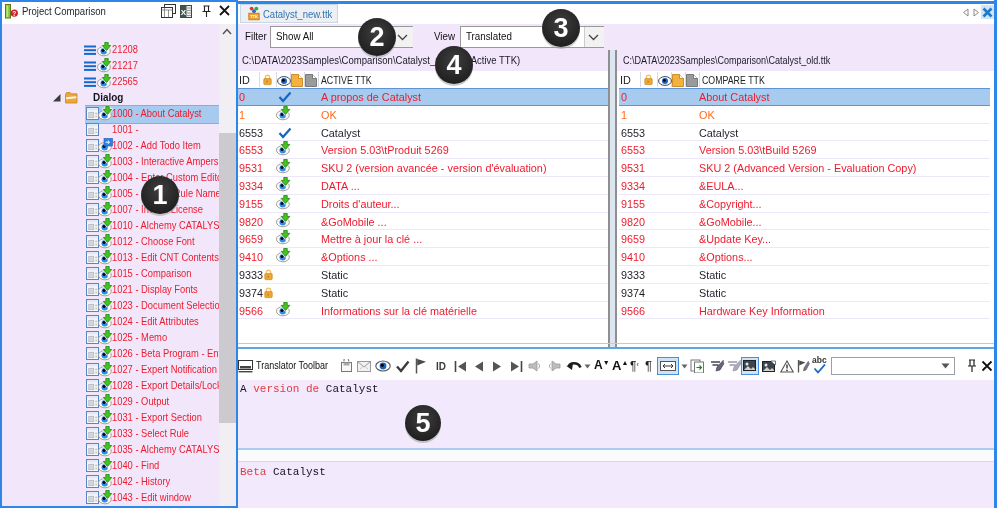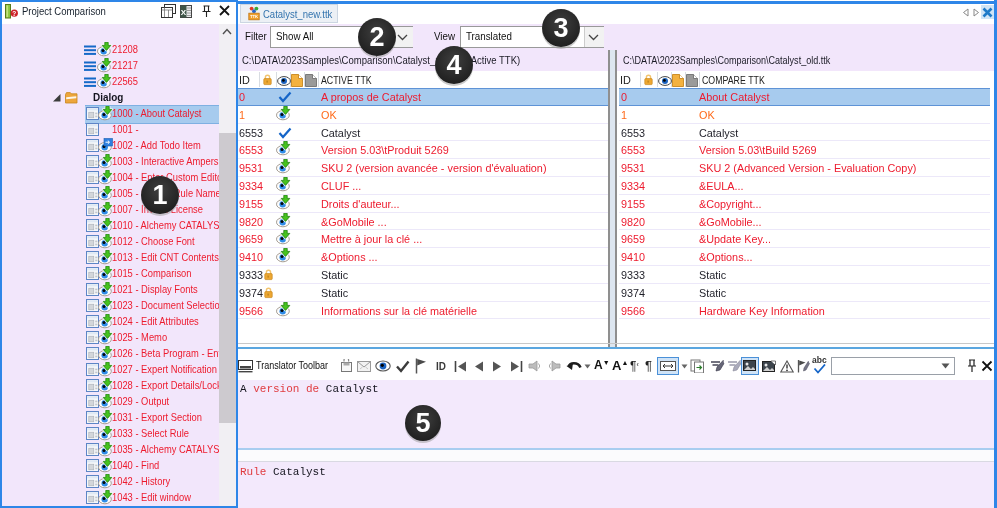--- a/index.html
+++ b/index.html
@@ -587,21 +587,21 @@
 <div class="ct" style="left:321px;top:161px;color:#ed1b2e">SKU 2 (version avancée - version d'évaluation)</div>
 <div style="position:absolute;left:238px;top:193.8px;width:370px;height:1px;background:#ece8f9"></div>
 <div class="ct" style="left:239px;top:179px;color:#ed1b2e">9334</div>
 <svg style="position:absolute;left:276px;top:176.9px" width="16" height="15" viewBox="0 0 16 15">
     <ellipse cx="6.9" cy="9.2" rx="6.4" ry="4.6" fill="#fdfdfd" stroke="#9a9186" stroke-width="0.9"></ellipse>
     <circle cx="6.7" cy="9.2" r="3.2" fill="#2f8ce8"></circle>
     <circle cx="6.0" cy="8.5" r="1.5" fill="#05070a"></circle>
     <path d="M7.8 0.3 L11.2 0.3 L11.2 3.4 L13.8 3.4 L9.5 8.4 L5.2 3.4 L7.8 3.4 Z" fill="none" stroke="#ffffff" stroke-width="2.2" stroke-linejoin="round"></path>
     <path d="M7.8 0.3 L11.2 0.3 L11.2 3.4 L13.8 3.4 L9.5 8.4 L5.2 3.4 L7.8 3.4 Z" fill="#46c31e" stroke="#1d7d0d" stroke-width="0.8"></path>
   </svg>
-<div class="ct" style="left:321px;top:179px;color:#ed1b2e">CLUF ...</div>
+<div class="ct" style="left:321px;top:179px;color:#ed1b2e">DATA ...</div>
 <div style="position:absolute;left:238px;top:211.6px;width:370px;height:1px;background:#ece8f9"></div>
 <div class="ct" style="left:239px;top:197px;color:#ed1b2e">9155</div>
 <svg style="position:absolute;left:276px;top:194.70000000000002px" width="16" height="15" viewBox="0 0 16 15">
     <ellipse cx="6.9" cy="9.2" rx="6.4" ry="4.6" fill="#fdfdfd" stroke="#9a9186" stroke-width="0.9"></ellipse>
     <circle cx="6.7" cy="9.2" r="3.2" fill="#2f8ce8"></circle>
     <circle cx="6.0" cy="8.5" r="1.5" fill="#05070a"></circle>
     <path d="M7.8 0.3 L11.2 0.3 L11.2 3.4 L13.8 3.4 L9.5 8.4 L5.2 3.4 L7.8 3.4 Z" fill="none" stroke="#ffffff" stroke-width="2.2" stroke-linejoin="round"></path>
     <path d="M7.8 0.3 L11.2 0.3 L11.2 3.4 L13.8 3.4 L9.5 8.4 L5.2 3.4 L7.8 3.4 Z" fill="#46c31e" stroke="#1d7d0d" stroke-width="0.8"></path>
   </svg>
 <div class="ct" style="left:321px;top:197px;color:#ed1b2e">Droits d'auteur...</div>
@@ -824,17 +824,17 @@
   </svg>
 <svg style="position:absolute;left:981px;top:360px" width="12" height="12" viewBox="0 0 12 12">
     <path d="M1.5 1.5 L10.5 10.5 M10.5 1.5 L1.5 10.5" stroke="#111" stroke-width="1.8"></path>
   </svg>
 <div style="position:absolute;left:238px;top:380px;width:756px;height:68px;background:#f3e9fc"></div>
 <div class="mono" style="left:240px;top:383px;color:#14141e">A <span style="color:#e03c40">version de</span> Catalyst</div>
 <div style="position:absolute;left:238px;top:448px;width:756px;height:2px;background:#a8cdf0"></div>
 <div style="position:absolute;left:238px;top:450px;width:756px;height:11px;background:#fbfbfd"></div>
 <div style="position:absolute;left:238px;top:461px;width:756px;height:1px;background:#d9d9e2"></div>
 <div style="position:absolute;left:238px;top:462px;width:756px;height:46px;background:#f3e9fc"></div>
-<div class="mono" style="left:240px;top:466px;color:#14141e"><span style="color:#e03c40">Rule</span> Catalyst</div>
+<div class="mono" style="left:240px;top:466px;color:#14141e"><span style="color:#e03c40">Beta</span> Catalyst</div>
 <div style="position:absolute;left:141px;top:176px;width:38px;height:38px;border-radius:50%;background:radial-gradient(circle at 50% 38%, #3f3f3f 0%, #262626 60%, #171717 100%);box-shadow:0 2px 0 rgba(160,160,160,0.55);z-index:50;color:#fff;font-weight:bold;font-size:27px;line-height:38px;text-align:center">1</div>
 <div style="position:absolute;left:358px;top:18px;width:38px;height:38px;border-radius:50%;background:radial-gradient(circle at 50% 38%, #3f3f3f 0%, #262626 60%, #171717 100%);box-shadow:0 2px 0 rgba(160,160,160,0.55);z-index:50;color:#fff;font-weight:bold;font-size:27px;line-height:38px;text-align:center">2</div>
 <div style="position:absolute;left:542px;top:9px;width:38px;height:38px;border-radius:50%;background:radial-gradient(circle at 50% 38%, #3f3f3f 0%, #262626 60%, #171717 100%);box-shadow:0 2px 0 rgba(160,160,160,0.55);z-index:50;color:#fff;font-weight:bold;font-size:27px;line-height:38px;text-align:center">3</div>
 <div style="position:absolute;left:435px;top:46px;width:38px;height:38px;border-radius:50%;background:radial-gradient(circle at 50% 38%, #3f3f3f 0%, #262626 60%, #171717 100%);box-shadow:0 2px 0 rgba(160,160,160,0.55);z-index:50;color:#fff;font-weight:bold;font-size:27px;line-height:38px;text-align:center">4</div>
 <div style="position:absolute;left:405px;top:405px;width:36px;height:36px;border-radius:50%;background:radial-gradient(circle at 50% 38%, #3f3f3f 0%, #262626 60%, #171717 100%);box-shadow:0 2px 0 rgba(160,160,160,0.55);z-index:50;color:#fff;font-weight:bold;font-size:27px;line-height:36px;text-align:center">5</div>
 </body></html>

